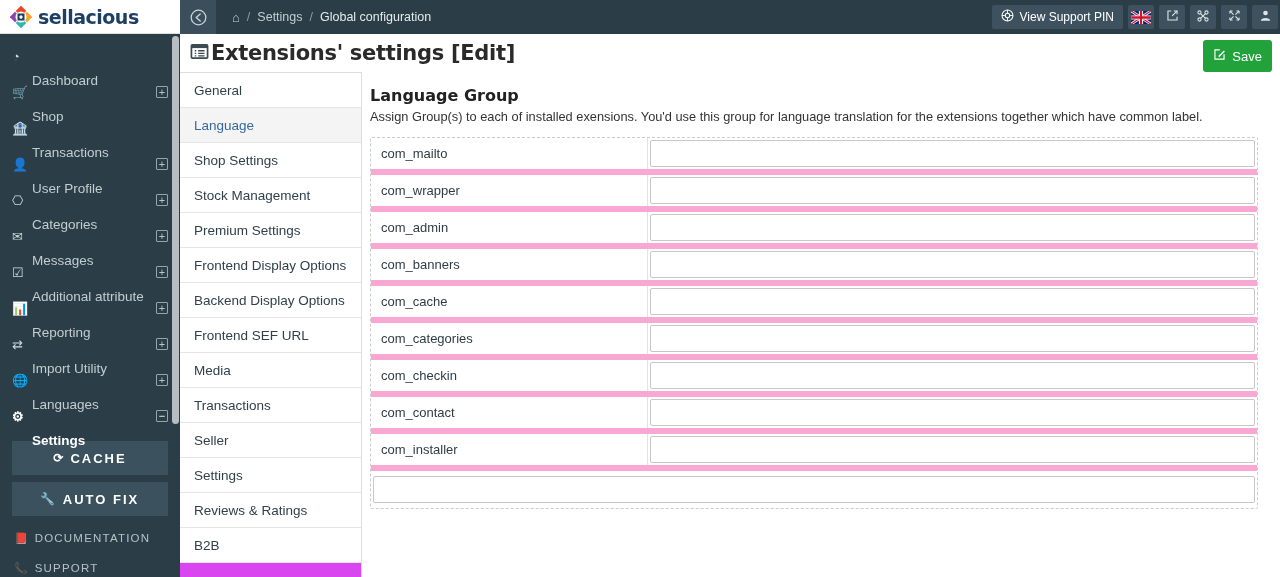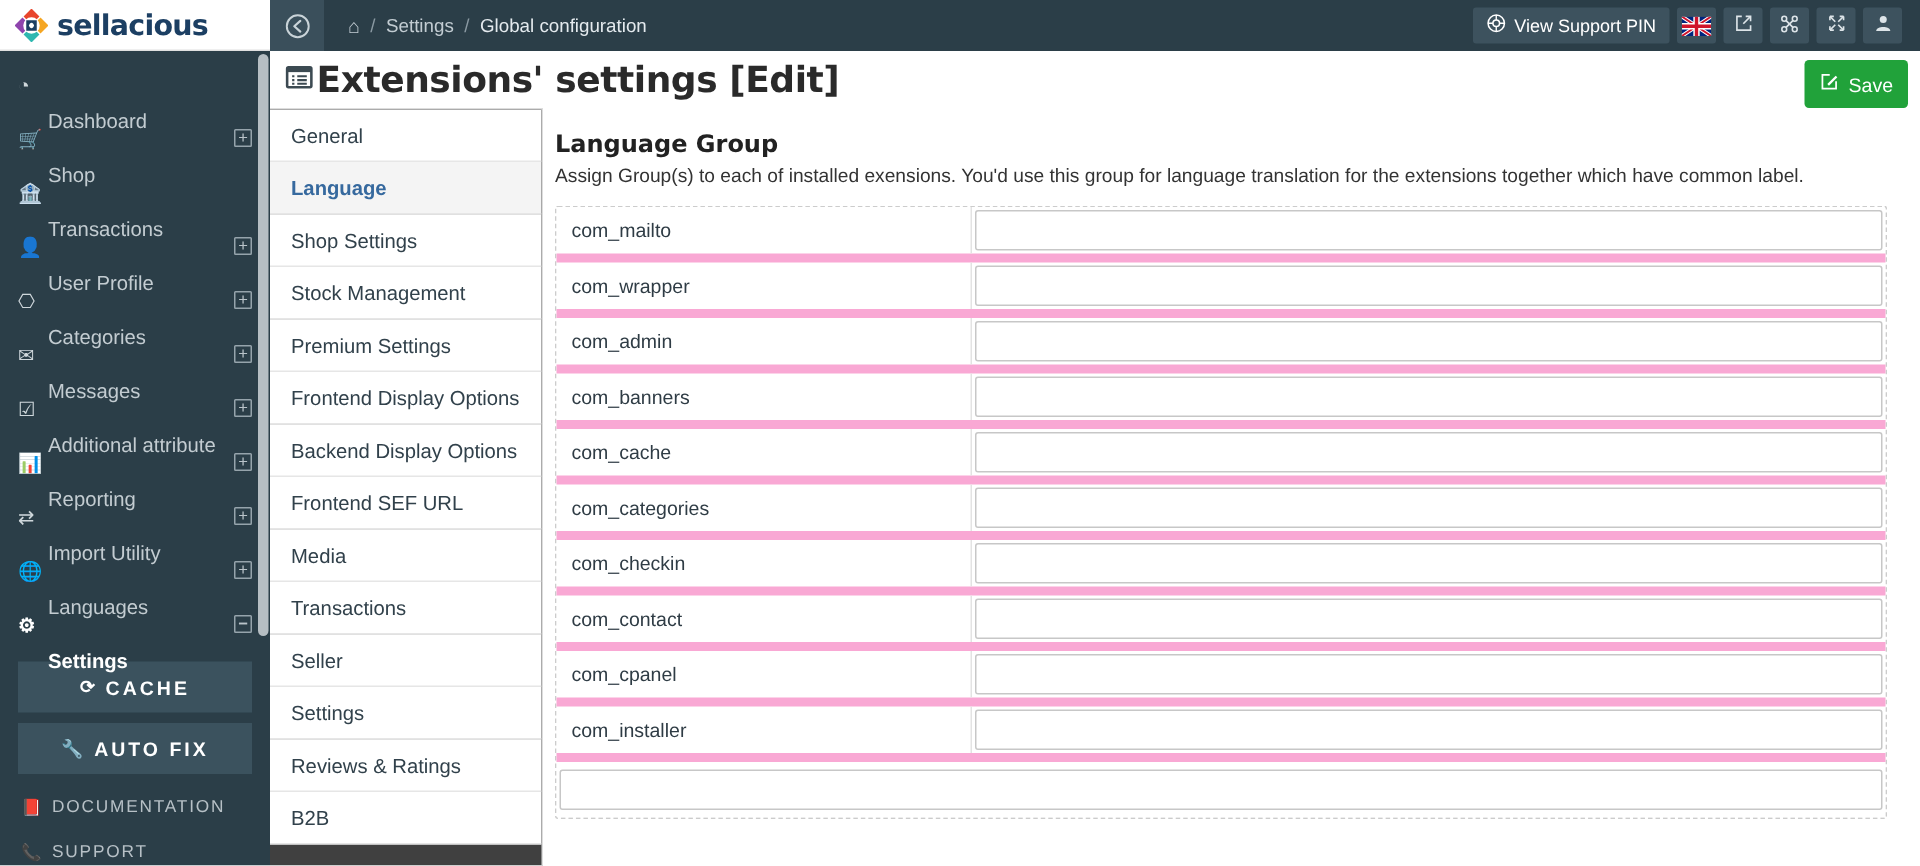--- a/index.html
+++ b/index.html
@@ -82,21 +82,21 @@
   }
   .crumbs {
     display: flex; align-items: center; gap: 7px;
     padding-left: 16px; color: #c2ccd2; font-size: 12.5px;
   }
   .crumbs .sep { color: #8b9aa3; }
   .crumb { cursor: pointer; }
   .crumb.home { font-size: 13px; }
   .crumb.last { color: #e4eaee; }
   #topbar-right {
-    position: absolute; right: 12px; top: 0; height: 34px;
+    position: absolute; right: 2px; top: 0; height: 34px;
     display: flex; align-items: center; gap: 5px;
   }
   .pin-btn {
     height: 24px; background: #3d525e; color: #ffffff;
     font-size: 12px; display: flex; align-items: center;
     padding: 0 9px; border-radius: 2px; cursor: pointer;
   }
   .pin-btn .pin-ico { margin-right: 6px; font-size: 12px; }
   .tb-sq {
     width: 26px; height: 24px; background: #3d525e;
@@ -104,48 +104,48 @@
     color: #dde4e8; font-size: 12px; border-radius: 2px; cursor: pointer;
   }
   .flag { width: 20px; height: 13px; position: relative; overflow: hidden; }
 
   #pagehead {
     height: 38px; display: flex; align-items: center;
     padding-left: 10px; position: relative; background: #ffffff;
   }
   .ph-ico { font-size: 17px; color: #3c4a52; margin-right: 2px; line-height: 1; }
   #page-title {
-    font-size: 24px; font-weight: bold; color: #2a2a2a;
+    font-size: 21px; font-weight: bold; color: #2a2a2a;
     font-family: "DejaVu Sans", sans-serif; letter-spacing: -0.3px;
   }
   #save-btn {
     position: absolute; right: 8px; top: 6px;
     height: 26px; background: #21a23a; color: #ffffff;
     font-size: 13px; display: flex; align-items: center;
     padding: 16px 10px; border-radius: 3px; cursor: pointer;
   }
   #save-btn .sv-ico { margin-right: 6px; font-size: 12px; }
 
   #body-wrap { display: flex; height: 505px; }
 
   #tabs {
     width: 182px; flex: 0 0 182px;
     border-top: 1px solid #dddddd;
     border-right: 1px solid #dddddd;
-    background: #404040;
+    background: #d946ef;
     overflow: hidden;
   }
   .tab {
     height: 35px; display: flex; align-items: center;
     padding-left: 14px; font-size: 13.5px; color: #31414b;
     border-bottom: 1px solid #e6e6e6; cursor: pointer;
     background: #ffffff; white-space: nowrap;
   }
   .tab.active {
-    background: #f4f4f4; color: #36699e; font-weight: bold;
+    background: #f4f4f4; color: #36699e; font-weight: normal;
   }
 
   #pane { flex: 1 1 auto; padding: 14px 22px 0 8px; overflow: hidden; }
   #grp-title {
     font-size: 16px; font-weight: bold; color: #222222;
     font-family: "DejaVu Sans", sans-serif; margin-bottom: 4px;
   }
   #grp-desc { font-size: 12.8px; color: #333333; margin-bottom: 13px; }
 
   #fieldset { border: 1px dashed #cccccc; border-radius: 2px; padding: 0; }
@@ -483,28 +483,20 @@
             <div class="frow">
               <div class="fname">
                 <span>com_contact</span>
               </div>
               <div class="fval">
                 <input type="text" placeholder="" style="">
               </div>
             </div>
             <div class="frow">
               <div class="fname">
-                <span>com_cpanel</span>
-              </div>
-              <div class="fval">
-                <input type="text" placeholder="" style="">
-              </div>
-            </div>
-            <div class="frow">
-              <div class="fname">
                 <span>com_installer</span>
               </div>
               <div class="fval">
                 <input type="text" placeholder="" style="">
               </div>
             </div>
             <div class="frow">
               <div class="fval">
                 <input type="text" placeholder="" style="">
               </div>

